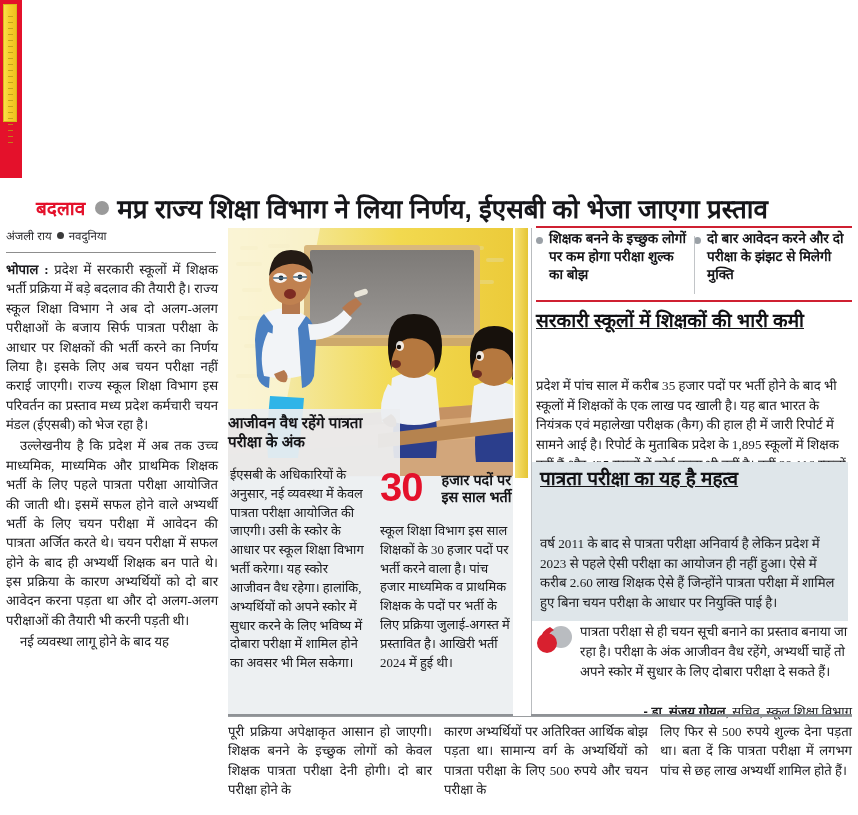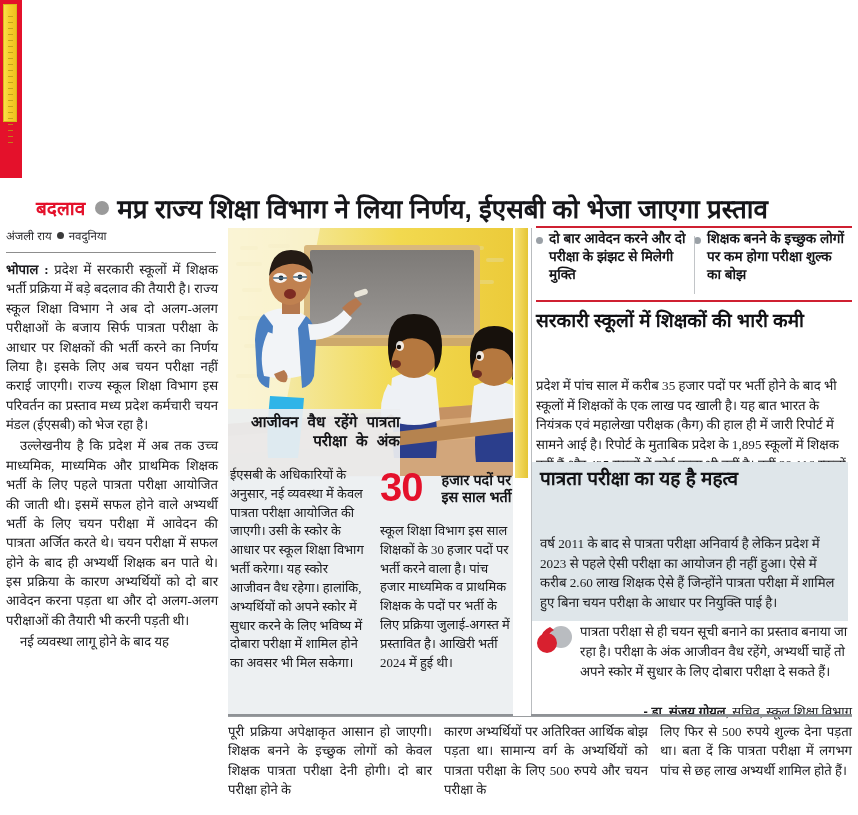--- a/index.html
+++ b/index.html
@@ -70,22 +70,22 @@
   
   .photo-wrap{position:absolute;left:228px;top:228px;width:285px;height:248px;overflow:hidden;background:#e8d98a;}
   .photo-wrap svg{display:block;}
 
   .cap-box{
     position:absolute;left:228px;top:409px;width:172px;height:68px;
     background:rgba(236,238,240,0.93);
   }
   .cap-title{
     position:absolute;left:228px;top:414px;width:172px;
-    font-family:Liberation Mono, monospace;
-    font-weight:bold;font-size:15.2px;line-height:1.22;text-align:right;color:#141417;
+    font-family:Liberation Sans, sans-serif;
+    font-weight:bold;font-size:15.2px;line-height:1.22;text-align:left;color:#141417;
   }
 
   .mid-col-a{
     position:absolute;left:230px;top:466px;width:140px;
     font-size:12.9px;line-height:1.46;color:#1a1a1d;text-align:left;
   }
 
   .num-block{position:absolute;left:380px;top:470px;width:132px;display:flex;gap:19px;align-items:flex-start;}
   .num-big{
     font-family:"Liberation Sans","DejaVu Sans",sans-serif;
@@ -116,21 +116,21 @@
     font-family:"Liberation Sans","DejaVu Sans",sans-serif;
     font-size:13.6px;line-height:1.32;color:#141417;font-weight:600;
   }
   .bullets-sep{position:absolute;left:694px;top:236px;width:1px;height:58px;background:#c2c5c8;}
   .rule-red{position:absolute;left:536px;width:316px;height:2px;background:#cf2031;}
   .rule-red.r1{top:300px;}
   .rule-red.r2{top:226px;}
 
   .sec-title{
     font-family:"Liberation Sans","DejaVu Sans",sans-serif;
-    font-weight:bold;font-size:19px;line-height:1.2;color:#121215;margin-bottom:1px;
+    font-weight:bold;font-size:19px;line-height:1.2;color:#121215;margin-bottom:1px;text-decoration:underline;
   }
   .sec-body{
     font-size:13.2px;line-height:1.50;color:#1a1a1d;text-align:left;margin-top:43px;
   }
 
   .sec1{top:310px;}
   .sec2{top:462px;background:#dfe6ea;padding:6px 8px 8px 8px;width:300px;left:532px;}
 
   .quote{position:absolute;left:536px;top:622px;width:316px;}
   .qmark{position:absolute;left:0px;top:2px;width:38px;height:30px;}
@@ -318,25 +318,25 @@
   <div class="mid-col-b">स्कूल शिक्षा विभाग इस साल शिक्षकों के 30 हजार पदों पर भर्ती करने वाला है। पांच हजार माध्यमिक व प्राथमिक शिक्षक के पदों पर भर्ती के लिए प्रक्रिया जुलाई-अगस्त में प्रस्तावित है। आखिरी भर्ती 2024 में हुई थी।</div>
   <div class="mid-panel-line"></div>
 
   <div class="right-rail"></div>
   <div class="right-div"></div>
 
   <div class="rule-red r2"></div>
   <div class="rb bullets">
     <div class="bcol">
       <span class="bdot"></span>
-      <span class="btxt">दो बार आवेदन करने और दो परीक्षा के झंझट से मिलेगी मुक्ति</span>
+      <span class="btxt">शिक्षक बनने के इच्छुक लोगों पर कम होगा परीक्षा शुल्क का बोझ</span>
     </div>
     <div class="bcol">
       <span class="bdot"></span>
-      <span class="btxt">शिक्षक बनने के इच्छुक लोगों पर कम होगा परीक्षा शुल्क का बोझ</span>
+      <span class="btxt">दो बार आवेदन करने और दो परीक्षा के झंझट से मिलेगी मुक्ति</span>
     </div>
   </div>
   <div class="bullets-sep"></div>
   <div class="rule-red r1"></div>
 
   <div class="rb sec1">
     <div class="sec-title">सरकारी स्कूलों में शिक्षकों की भारी कमी</div>
     <div class="sec-body">प्रदेश में पांच साल में करीब 35 हजार पदों पर भर्ती होने के बाद भी स्कूलों में शिक्षकों के एक लाख पद खाली है। यह बात भारत के नियंत्रक एवं महालेखा परीक्षक (कैग) की हाल ही में जारी रिपोर्ट में सामने आई है। रिपोर्ट के मुताबिक प्रदेश के 1,895 स्कूलों में शिक्षक नहीं हैं और 435 स्कूलों में कोई बच्चा भी नहीं है। वहीं 29,116 स्कूलों में एक या दो शिक्षक ही तैनात हैं।</div>
   </div>
 

